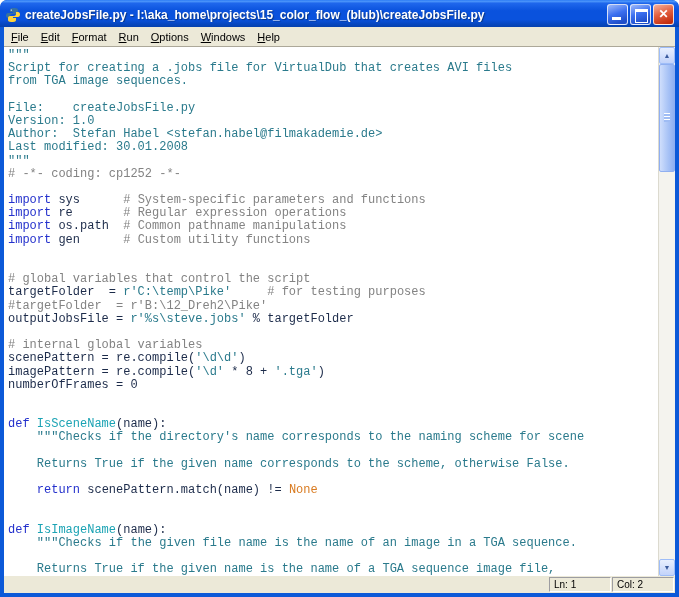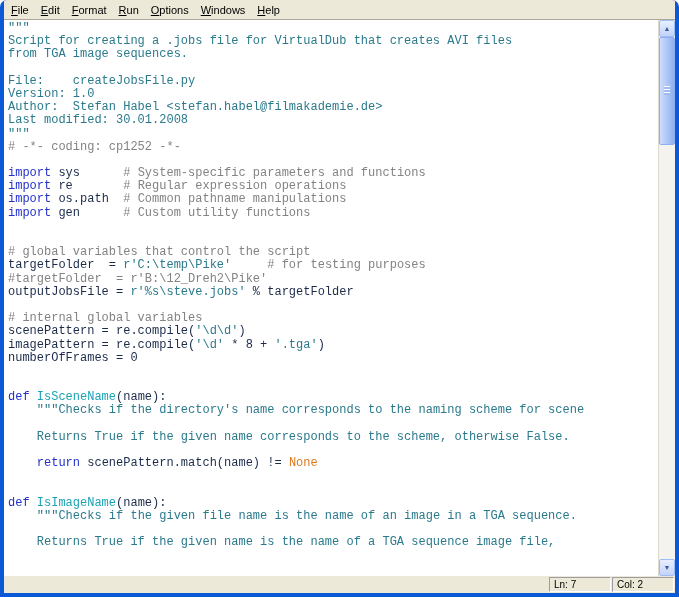--- a/index.html
+++ b/index.html
@@ -78,20 +78,35 @@
   }
   .status-cell {
     border:1px solid; border-color:#9d9da1 #ffffff #ffffff #9d9da1;
     padding:1px 4px; margin:1px 1px 1px 0; min-width:62px; background:#ece9d8;
   }
 </style>
 </head>
 <body>
 
 <div class="window">
+  <div class="titlebar">
+    <span class="title-icon">
+      <svg width="16" height="16" viewBox="0 0 16 16">
+        <path d="M8 1C6 1 5 1.8 5 3v2h3v1H3C1.7 6 1 7 1 8.5S1.7 11 3 11h2V9c0-1.2 1-2 2-2h4c1 0 2-.8 2-2V3c0-1.2-1-2-3-2z" fill="#3771a2"></path>
+        <path d="M8 15c2 0 3-.8 3-2v-2H8v-1h5c1.3 0 2-1 2-2.5S14.3 5 13 5h-2v2c0 1.2-1 2-2 2H5c-1 0-2 .8-2 2v2c0 1.2 1 2 3 2z" fill="#ffd43b"></path>
+        <circle cx="6.3" cy="3.1" r="0.7" fill="#ffffff"></circle>
+      </svg>
+    </span>
+    <span class="title-text">createJobsFile.py - I:\aka_home\projects\15_color_flow_(blub)\createJobsFile.py</span>
+    <span class="winbtns">
+      <span class="wbtn min"></span>
+      <span class="wbtn max"></span>
+      <span class="wbtn close"></span>
+    </span>
+  </div>
 
   <div class="frame">
     <div class="menubar" id="menubar">
         <span class="menu-item"><u>F</u>ile</span>
         <span class="menu-item"><u>E</u>dit</span>
         <span class="menu-item"><u>F</u>ormat</span>
         <span class="menu-item"><u>R</u>un</span>
         <span class="menu-item"><u>O</u>ptions</span>
         <span class="menu-item"><u>W</u>indows</span>
         <span class="menu-item"><u>H</u>elp</span>
@@ -102,17 +117,17 @@
       <div class="scrollbar">
         <div class="sb-btn">▲</div>
         <div class="sb-track">
           <div class="sb-thumb"></div>
         </div>
         <div class="sb-btn">▼</div>
       </div>
     </div>
 
     <div class="statusbar">
-      <div class="status-cell">Ln: 7</div>
+      <div class="status-cell">Ln: 1</div>
       <div class="status-cell">Col: 2</div>
     </div>
   </div>
 </div>
 
 </body></html>

